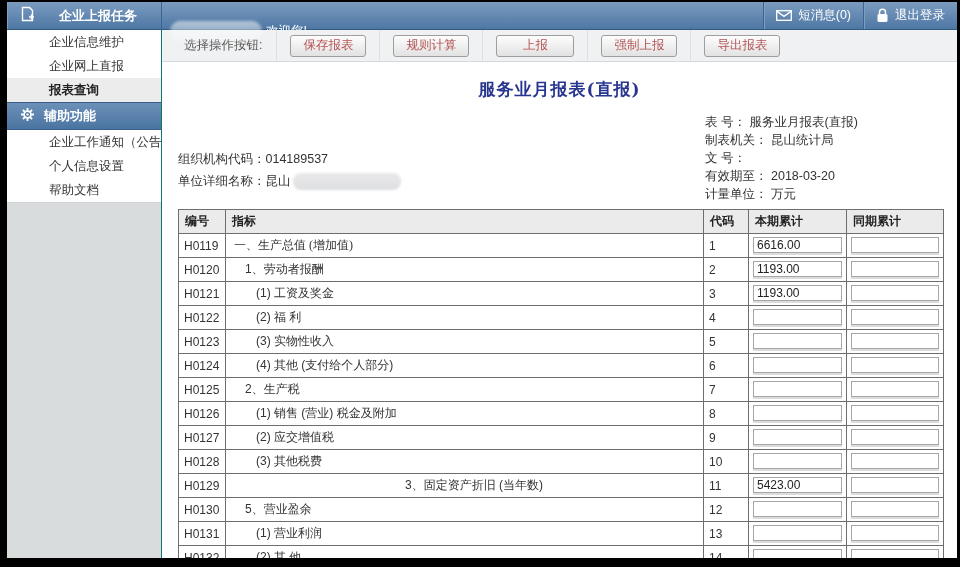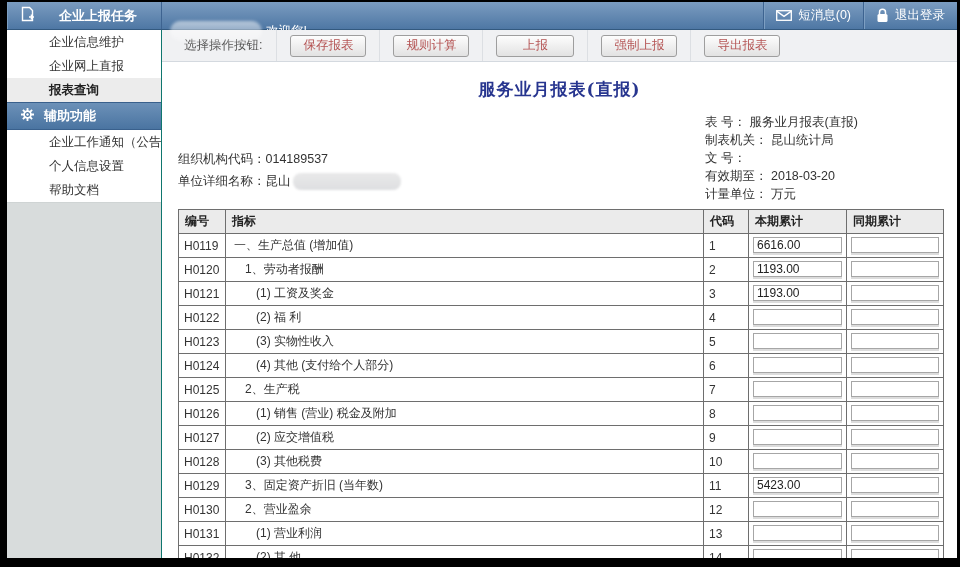--- a/index.html
+++ b/index.html
@@ -215,21 +215,21 @@
               <th>编号</th>
               <th>指标</th>
               <th>代码</th>
               <th>本期累计</th>
               <th>同期累计</th>
             </tr>
           </thead>
           <tbody>
           <tr>
             <td class="code-cell">H0119</td>
-            <td style="padding-left: 8px;">一、生产总值 (增加值)</td>
+            <td style="padding-left: 8px; font-family: Liberation Serif, serif;">一、生产总值 (增加值)</td>
             <td class="seq-cell">1</td>
             <td class="val-cell">
                   <input class="cell-input" value="6616.00" style="">
                 </td>
             <td class="val-cell">
                   <input class="cell-input" value="" style="">
                 </td>
           </tr>
 
           <tr>
@@ -335,33 +335,33 @@
             <td class="val-cell">
                   <input class="cell-input" value="" style="">
                 </td>
             <td class="val-cell">
                   <input class="cell-input" value="" style="">
                 </td>
           </tr>
 
           <tr>
             <td class="code-cell">H0129</td>
-            <td style="padding-left: 19px;">3、固定资产折旧 (当年数)</td>
+            <td style="padding-left: 19px; text-align: center;">3、固定资产折旧 (当年数)</td>
             <td class="seq-cell">11</td>
             <td class="val-cell">
                   <input class="cell-input" value="5423.00" style="">
                 </td>
             <td class="val-cell">
                   <input class="cell-input" value="" style="">
                 </td>
           </tr>
 
           <tr>
             <td class="code-cell">H0130</td>
-            <td style="padding-left: 19px;">2、营业盈余</td>
+            <td style="padding-left: 19px;">5、营业盈余</td>
             <td class="seq-cell">12</td>
             <td class="val-cell">
                   <input class="cell-input" value="" style="">
                 </td>
             <td class="val-cell">
                   <input class="cell-input" value="" style="">
                 </td>
           </tr>
 
           <tr>

